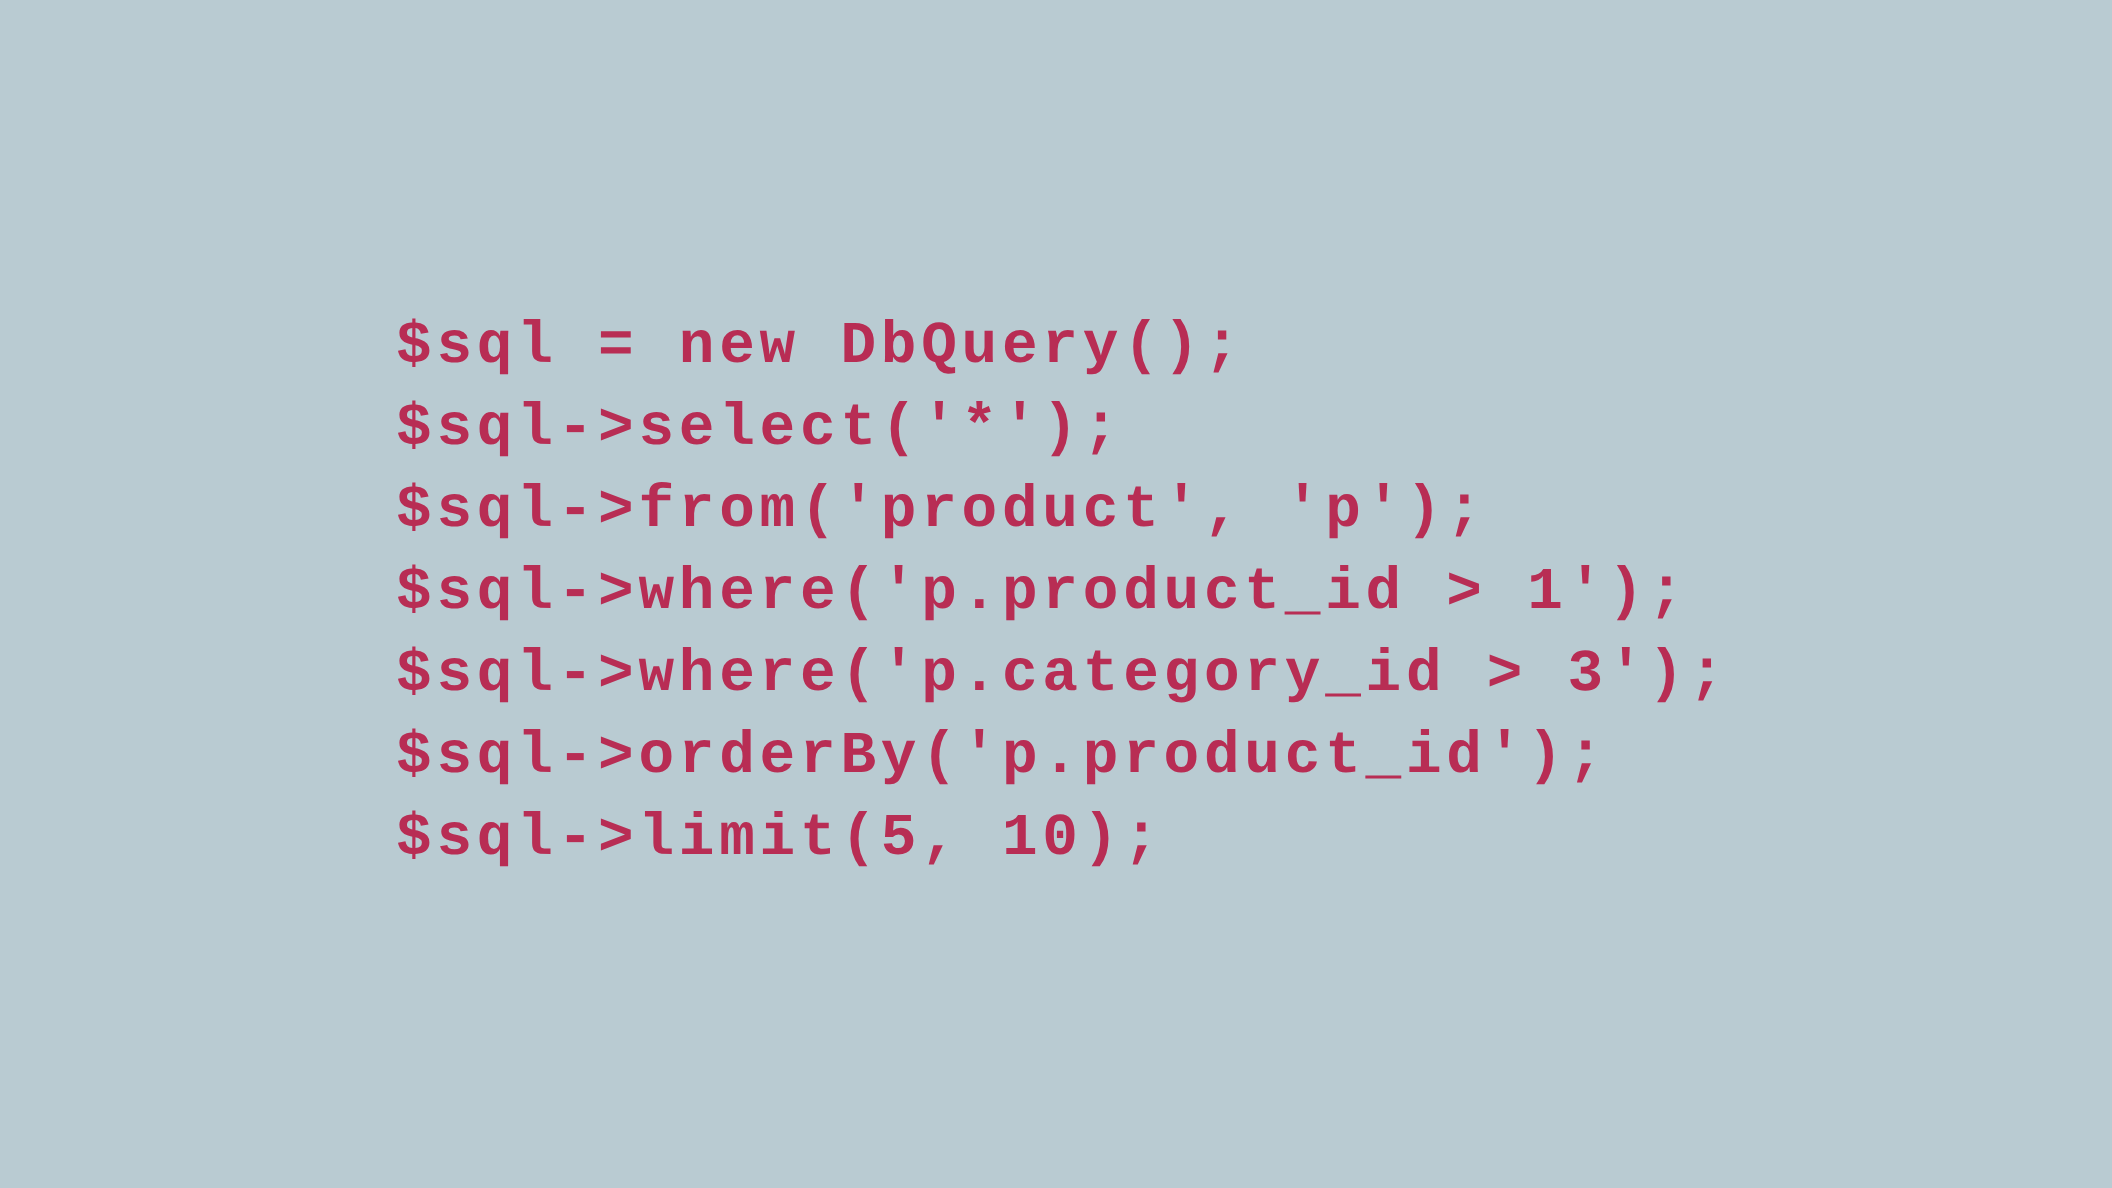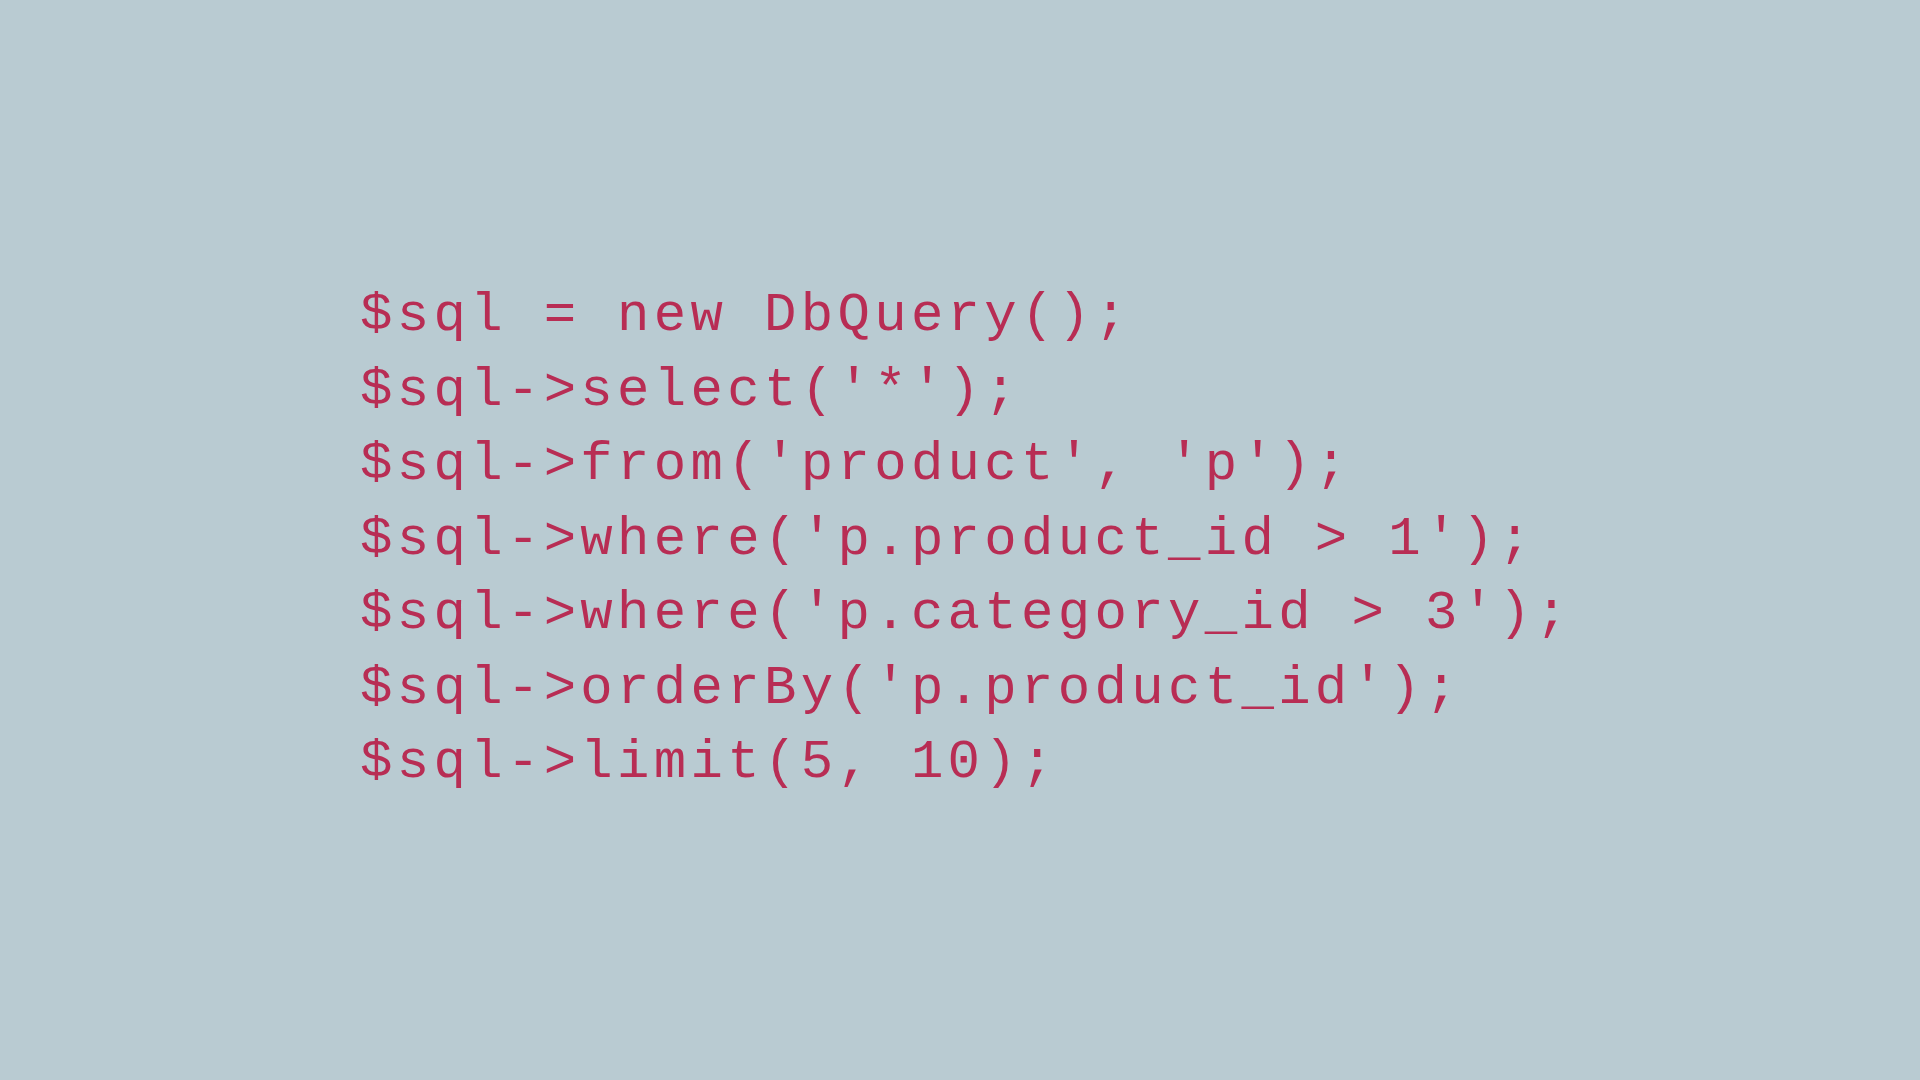--- a/index.html
+++ b/index.html
@@ -17,21 +17,21 @@
       overflow: hidden;
     }
     .code-block {
       font-family: 'Consolas', 'Monaco', 'Courier New', monospace;
       font-size: 54px;
       line-height: 1.38;
       color: #b82d54;
       letter-spacing: 0.08em;
       white-space: pre;
       padding-left: 360px;
-      font-weight: 400;
+      font-weight: 700;
     }
   </style>
 </head>
 <body>
 
 <pre class="code-block"><span>$sql = new DbQuery();</span>
 <span>$sql-&gt;select('*');</span>
 <span>$sql-&gt;from('product', 'p');</span>
 <span>$sql-&gt;where('p.product_id &gt; 1');</span>
 <span>$sql-&gt;where('p.category_id &gt; 3');</span>

